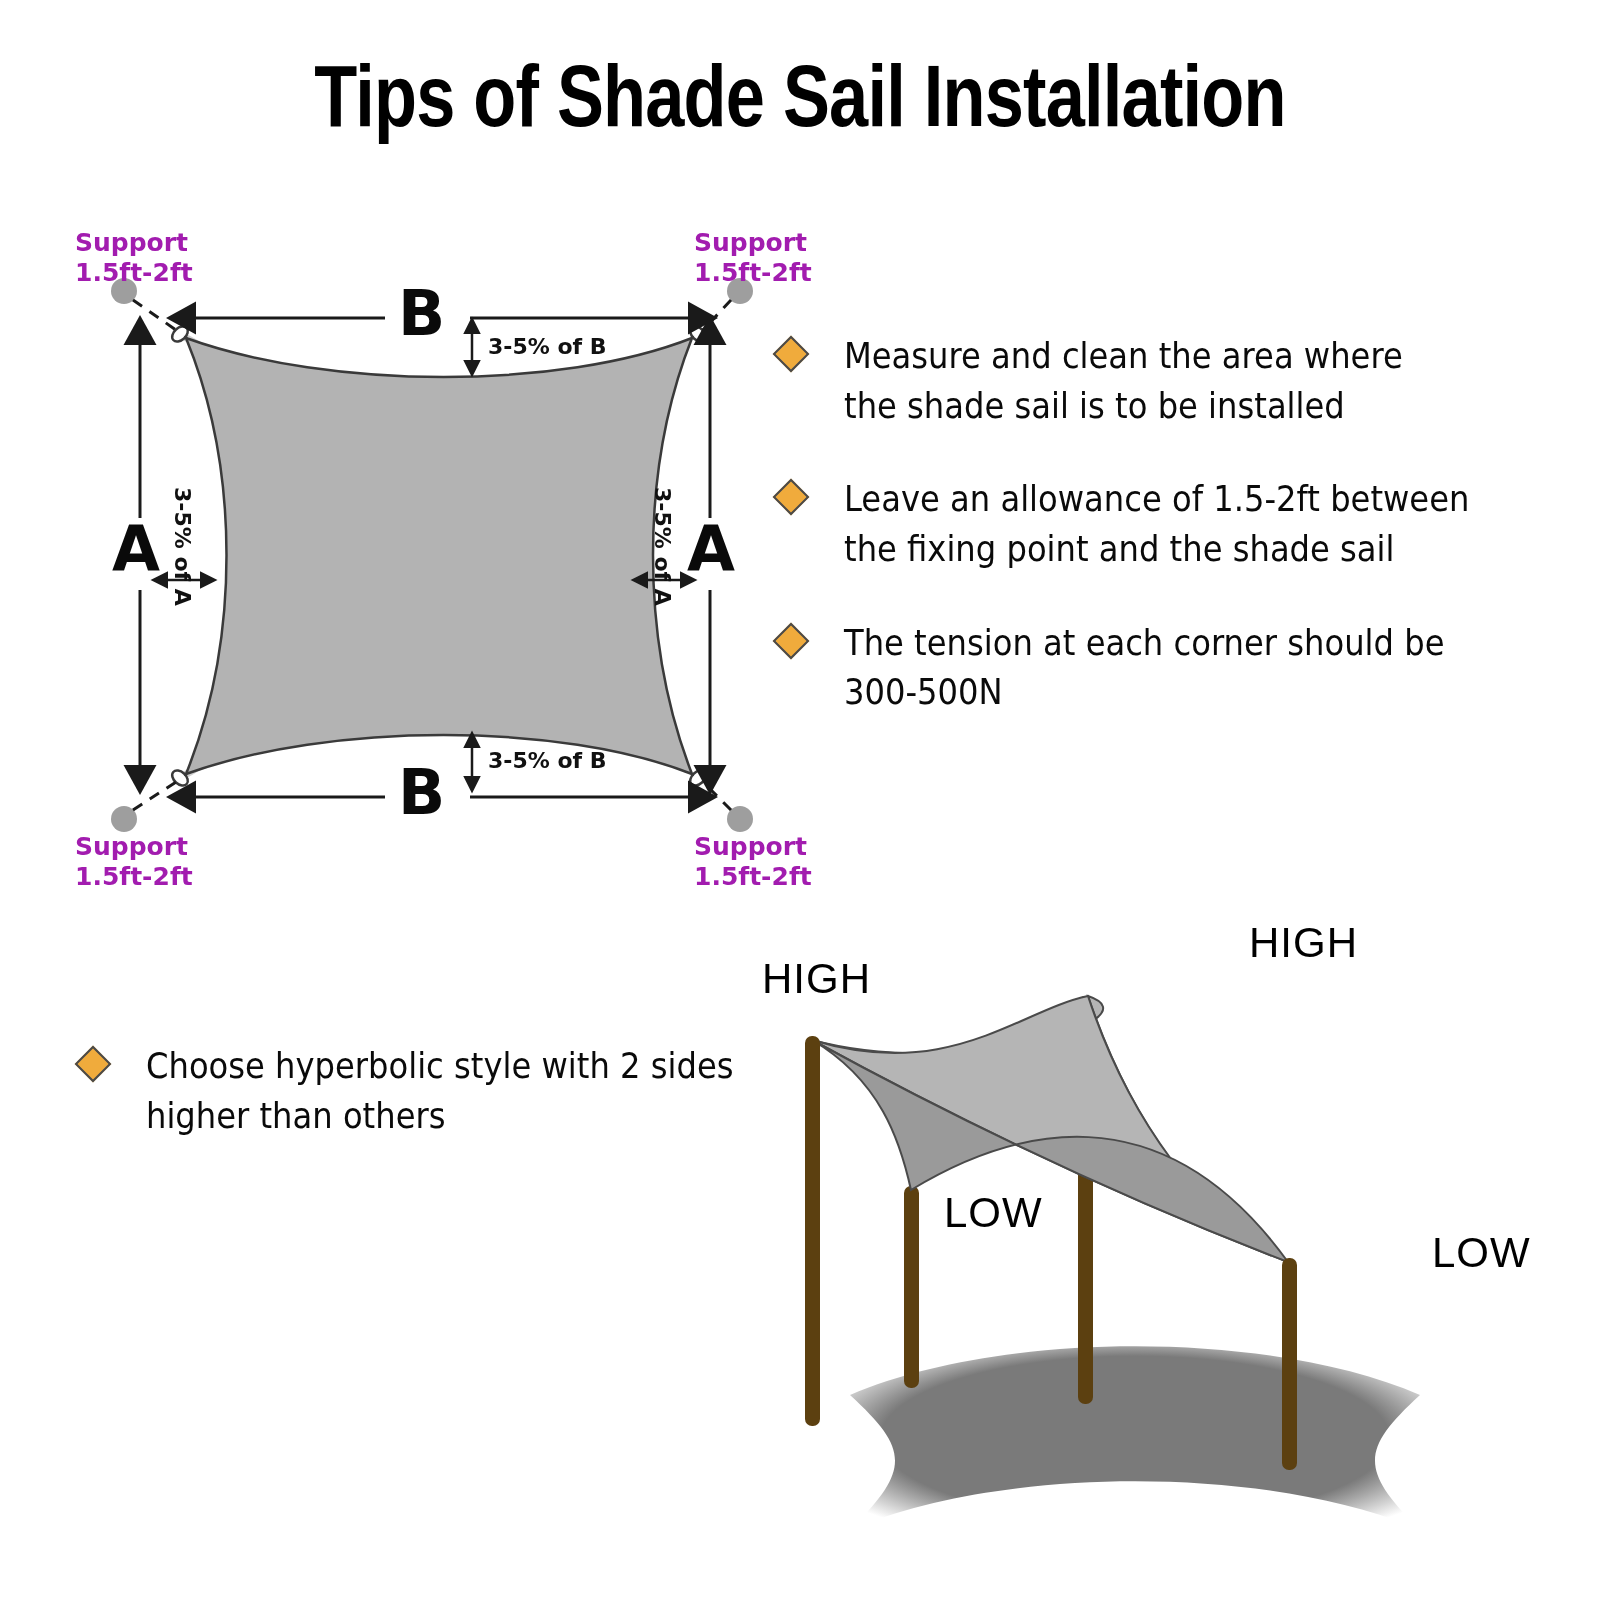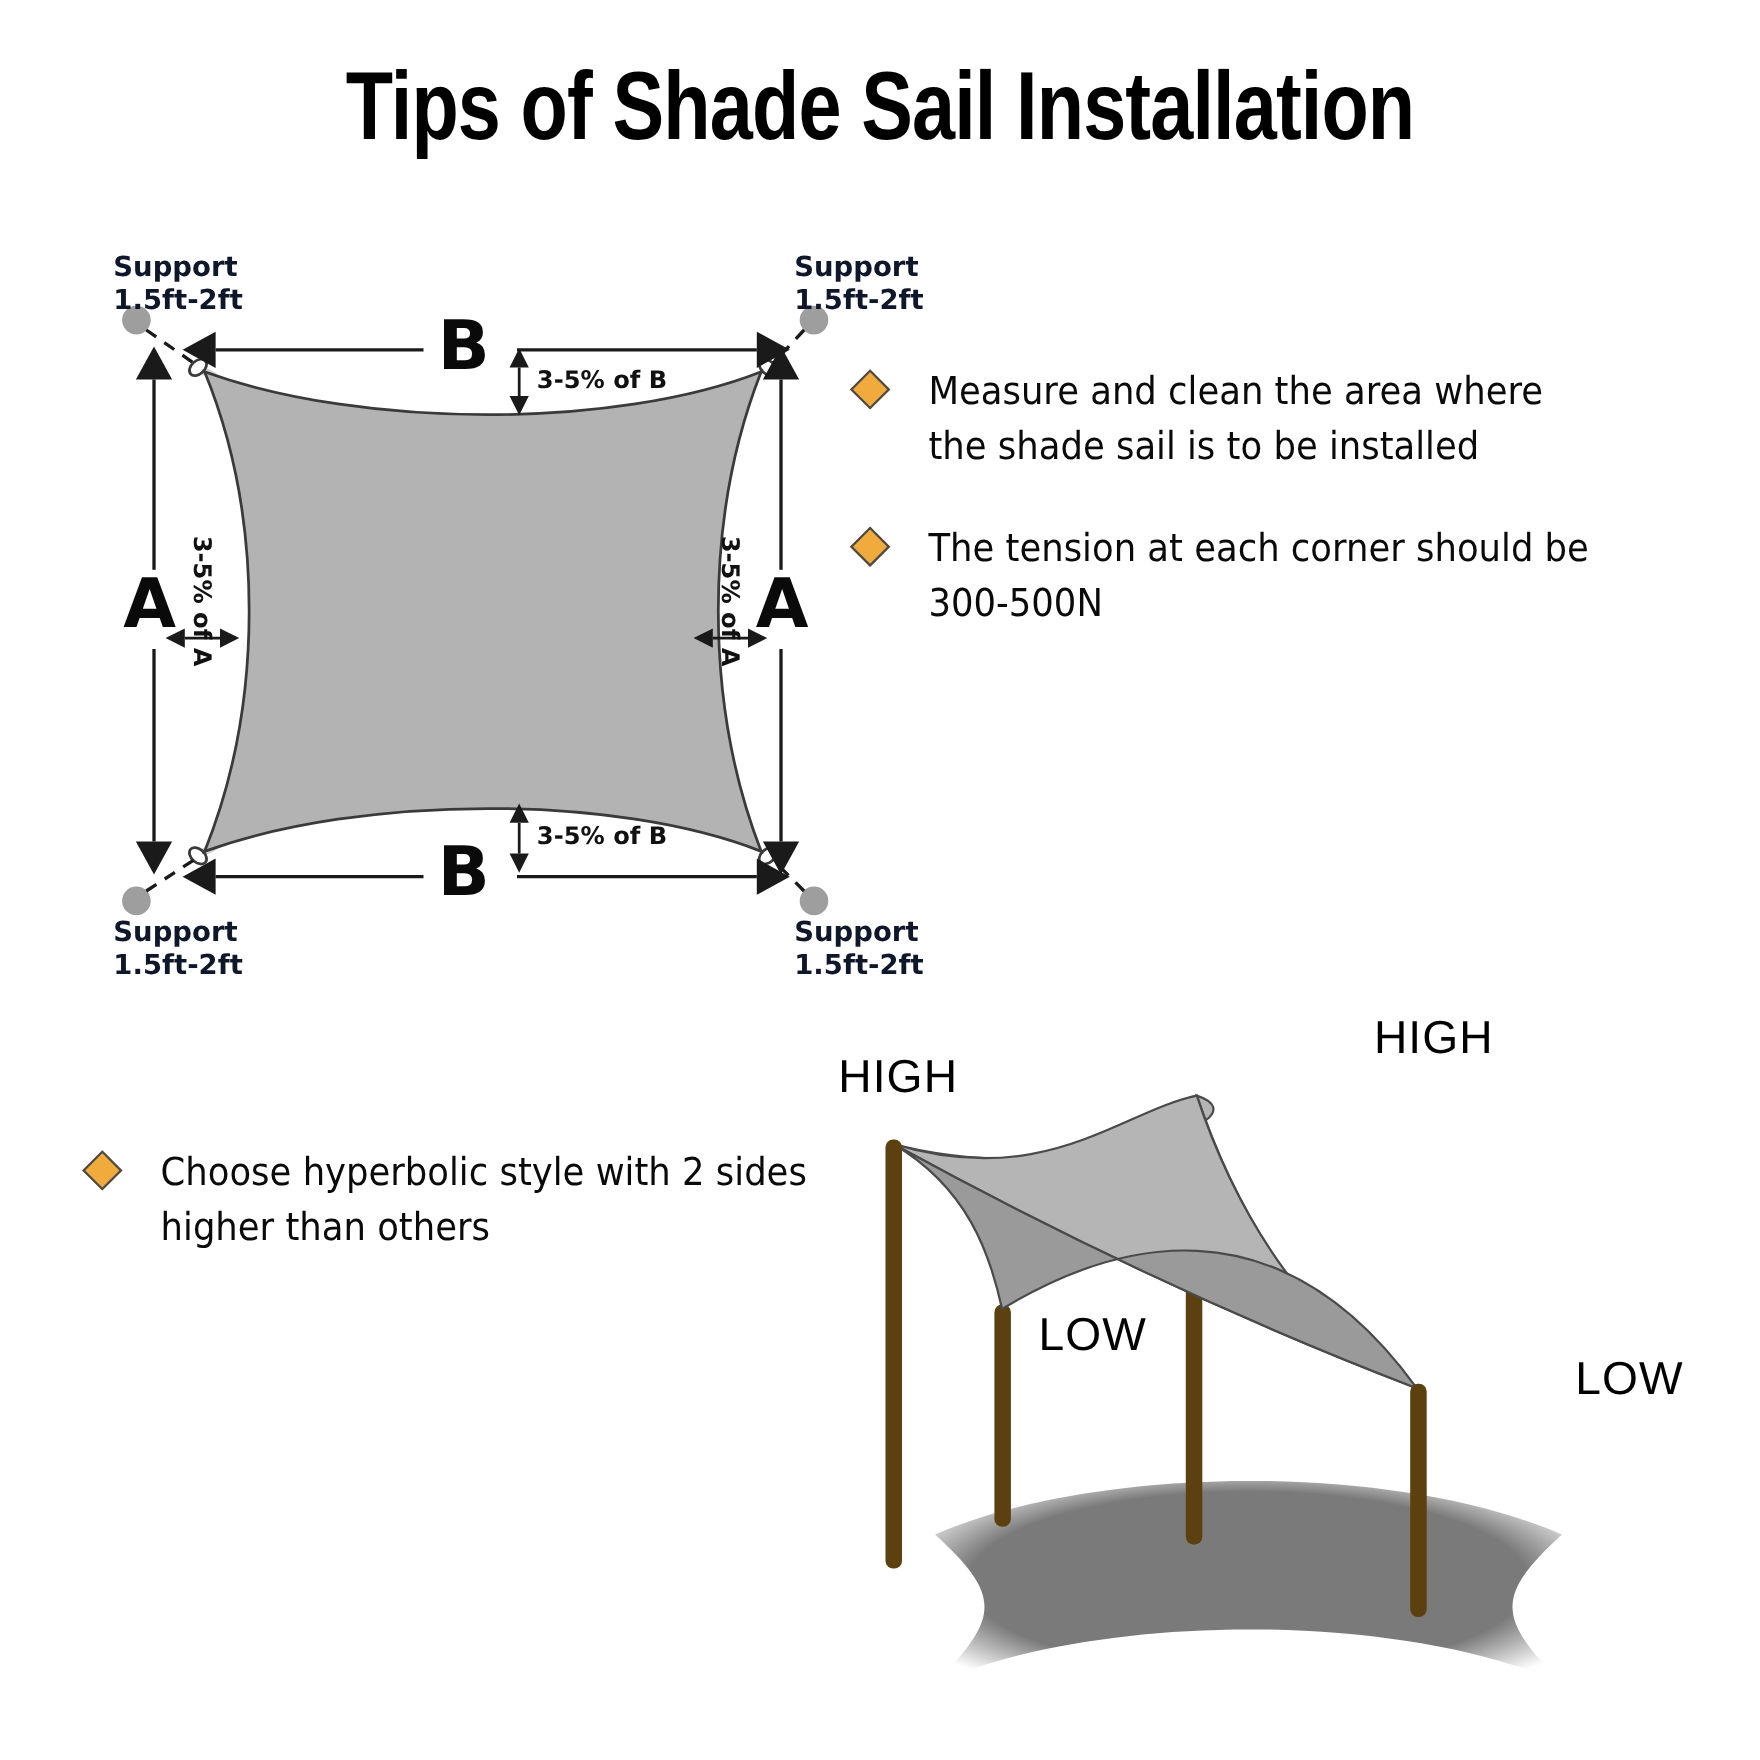--- a/index.html
+++ b/index.html
@@ -98,23 +98,22 @@
     font-size: 62px;
     line-height: 1;
     color: #0a0a0a;
   }
   .support-label {
     position: absolute;
     font-family: "DejaVu Sans", sans-serif;
     font-weight: 600;
     font-size: 25px;
     line-height: 1.18;
-    color: #0f172a;
+    color: #a21caf;
     white-space: pre-line;
-    margin-left: 28px;
   }
   .pct-label {
     position: absolute;
     font-family: "DejaVu Sans", sans-serif;
     font-weight: bold;
     font-size: 22px;
     line-height: 1;
     color: #111111;
     white-space: nowrap;
   }
@@ -244,20 +243,25 @@
   <div class="pct-label vert" style="top:487px; left:673px;">3-5% of A</div>
 
   <div id="bullets-right" class="bullet-list">
     <div class="bullet-row">
       <span class="bullet-diamond"></span>
       <span class="bullet-text">Measure and clean the area where
 the shade sail is to be installed</span>
     </div>
     <div class="bullet-row">
       <span class="bullet-diamond"></span>
+      <span class="bullet-text">Leave an allowance of 1.5-2ft between
+the fixing point and the shade sail</span>
+    </div>
+    <div class="bullet-row">
+      <span class="bullet-diamond"></span>
       <span class="bullet-text">The tension at each corner should be
 300-500N</span>
     </div>
   </div>
 
   <div id="bullets-bottom" class="bullet-list">
     <div class="bullet-row">
       <span class="bullet-diamond"></span>
       <span class="bullet-text">Choose hyperbolic style with 2 sides
 higher than others</span>

